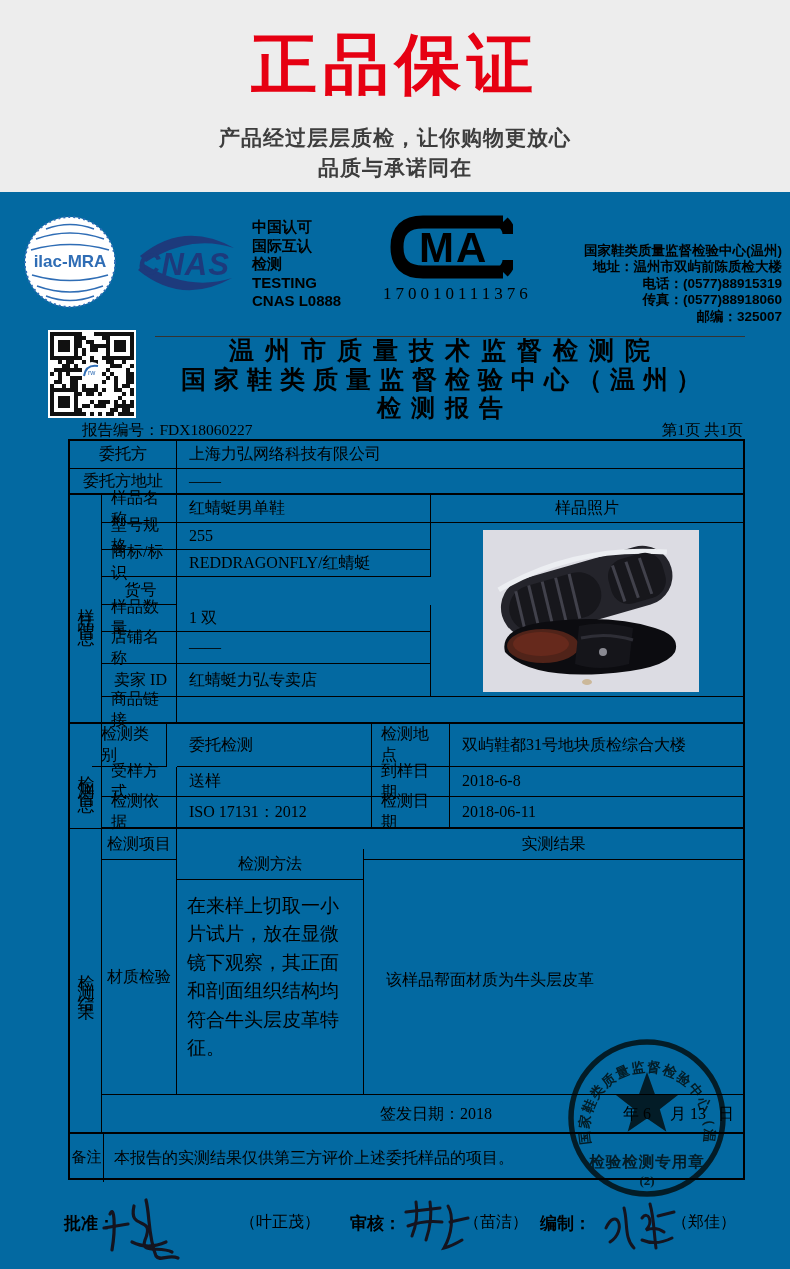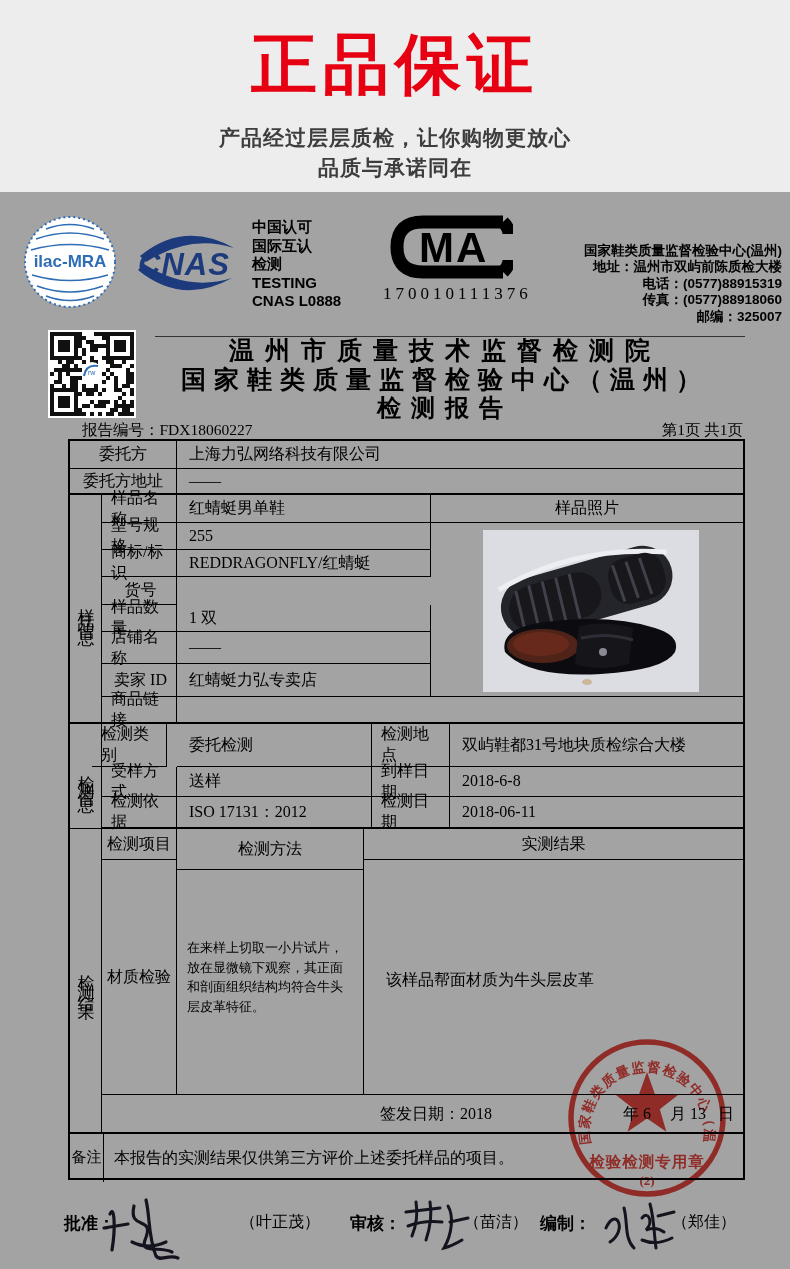--- a/index.html
+++ b/index.html
@@ -1,16 +1,16 @@
 <!DOCTYPE html>
 <html><head>
 <meta charset="utf-8">
 <style>
   html,body{margin:0;padding:0;background:#fff;}
-  #page{position:relative;width:790px;height:1269px;background:#a3a3a3;overflow:hidden;
+  #page{position:relative;width:790px;height:1269px;background:#0369a1;overflow:hidden;
         font-family:"Liberation Serif",serif;color:#000;}
   
   .hero{position:absolute;left:0;top:0;width:790px;height:192px;background:#ededed;}
   .hero-title{position:absolute;top:20px;left:0;width:100%;text-align:center;
               font-size:66px;font-weight:bold;letter-spacing:6px;color:#e60012;}
   .hero-sub{position:absolute;left:0;width:100%;text-align:center;
             font-family:"Liberation Sans",sans-serif;font-weight:bold;
             font-size:21px;color:#3d3d3d;letter-spacing:1px;}
   
   .certs svg{position:absolute;}
@@ -33,21 +33,21 @@
   .report-table{position:absolute;left:68px;top:439px;width:677px;height:741px;
                 border:2px solid #000;box-sizing:border-box;}
   .cell{position:absolute;box-sizing:border-box;border-right:1px solid #000;border-bottom:1px solid #000;
         display:flex;align-items:center;justify-content:center;font-size:16px;line-height:1.3;}
   .cell.left{justify-content:flex-start;padding-left:12px;}
   .no-r{border-right:none!important;}
   .no-b{border-bottom:none!important;}
   .tb{border-bottom-width:2px!important;}
   .vert{writing-mode:vertical-rl;text-orientation:upright;letter-spacing:7px;font-size:17px;}
   .small-pad{padding-left:9px;padding-right:6px;}
-  .method-text{font-size:13px;line-height:1.5;padding:0 10px;}
+  .method-text{font-size:19px;line-height:1.5;padding:0 10px;}
   .sign-row span{position:absolute;top:9px;font-size:16px;}
   
   .stamp{position:absolute;left:562px;top:1033px;width:170px;height:170px;z-index:5;
          opacity:0.92;mix-blend-mode:multiply;}
   
   .sig-label{position:absolute;font-size:17px;font-weight:bold;}
   .sig-name{position:absolute;font-size:16px;}
   .sig-svg{position:absolute;}
 </style>
 </head>
@@ -312,21 +312,21 @@
     <div class="cell left" style="left:107px;top:326px;width:195px;height:30px;">送样</div>
     <div class="cell small-pad" style="left:302px;top:326px;width:78px;height:30px;">到样日期</div>
     <div class="cell left no-r" style="left:380px;top:326px;right:0;height:30px;">2018-6-8</div>
     <div class="cell small-pad tb" style="left:32px;top:356px;width:75px;height:32px;">检测依据</div>
     <div class="cell left tb" style="left:107px;top:356px;width:195px;height:32px;">ISO 17131：2012</div>
     <div class="cell small-pad tb" style="left:302px;top:356px;width:78px;height:32px;">检测日期</div>
     <div class="cell left no-r tb" style="left:380px;top:356px;right:0;height:32px;">2018-06-11</div>
 
     <div class="cell vert" style="left:0;top:388px;width:32px;height:305px;letter-spacing:10px;border-bottom-width:2px;">检测结果</div>
     <div class="cell" style="left:32px;top:388px;width:75px;height:31px;">检测项目</div>
-    <div class="cell" style="left:107px;top:388px;width:187px;height:41px;text-align:center;">检测方法</div>
+    <div class="cell" style="left:107px;top:408px;width:187px;height:31px;text-align:center;">检测方法</div>
     <div class="cell no-r" style="left:294px;top:388px;right:0;height:31px;">实测结果</div>
     <div class="cell" style="left:32px;top:419px;width:75px;height:235px;">材质检验</div>
     <div class="cell method-text" style="left:107px;top:419px;width:187px;height:235px;">在来样上切取一小片试片，放在显微镜下观察，其正面和剖面组织结构均符合牛头层皮革特征。</div>
     <div class="cell left no-r" style="left:294px;top:419px;right:0;height:235px;padding-left:22px;align-items:flex-start;padding-top:110px;">该样品帮面材质为牛头层皮革</div>
     <div class="cell no-r tb sign-row" style="left:32px;top:654px;right:0;height:39px;">
       <span style="left:278px;">签发日期：2018</span>
       <span style="left:521px;">年 6</span>
       <span style="left:568px;">月 13</span>
       <span style="left:616px;">日</span>
     </div>

